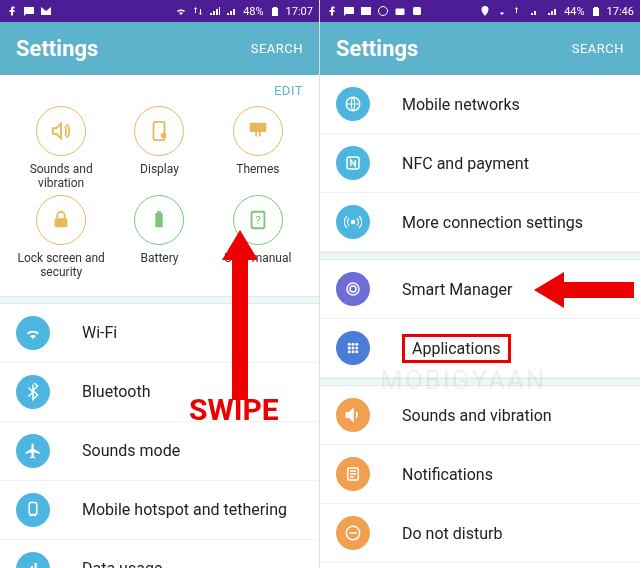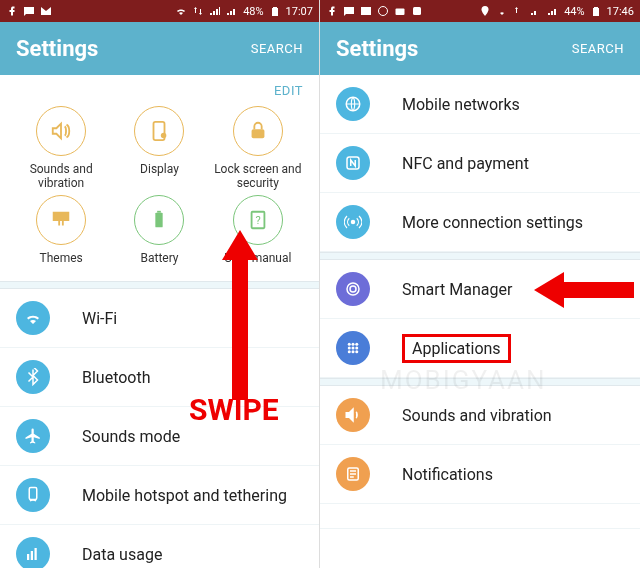--- a/index.html
+++ b/index.html
@@ -1,21 +1,21 @@
 <!DOCTYPE html>
 <html><head>
 <meta charset="utf-8">
 <style>
 * { margin: 0; padding: 0; box-sizing: border-box; }
 body { font-family: -apple-system, Roboto, Arial, sans-serif; background: #fff; width: 641px; height: 568px; overflow: hidden; position: relative; }
 .container { display: flex; width: 641px; height: 568px; }
 .screen { width: 320px; background: #fff; display: flex; flex-direction: column; position: relative; }
 .screen:first-child { border-right: 1px solid #ddd; }
 
-.status-bar { height: 22px; background: #7f1d1d; display: flex; align-items: center; justify-content: space-between; padding: 0 6px; color: #fff; font-size: 11px; }
+.status-bar { height: 22px; background: #4c1d95; display: flex; align-items: center; justify-content: space-between; padding: 0 6px; color: #fff; font-size: 11px; }
 .status-left, .status-right { display: flex; gap: 5px; align-items: center; }
 .status-left svg, .status-right svg { width: 12px; height: 12px; fill: #fff; }
 
 .header { background: #5db2cc; color: #fff; padding: 14px 16px; display: flex; justify-content: space-between; align-items: center; }
 .header-title { font-size: 22px; font-weight: 700; }
 .header-search { font-size: 13px; letter-spacing: 0.5px; }
 
 .edit-row { text-align: right; padding: 8px 16px 4px; color: #5db2cc; font-size: 13px; letter-spacing: 0.5px; }
 
 .quick-grid { display: grid; grid-template-columns: repeat(3, 1fr); gap: 4px 8px; padding: 4px 16px 16px; }
@@ -109,33 +109,33 @@
             <svg viewBox="0 0 24 24" width="22" height="22">
               <rect x="6" y="2" width="12" height="20" rx="2" fill="none" stroke="#e8b85a" stroke-width="2"></rect>
               <circle cx="17" cy="17" r="3"></circle>
             </svg>
           </div>
       <div class="quick-label">Display</div>
     </div>
     <div class="quick-item">
       <div class="quick-circle yellow">
             <svg viewBox="0 0 24 24" width="22" height="22">
+              <path d="M4 4h16v8H4z M10 12v6 M14 12v6" stroke="#e8b85a" stroke-width="2" fill="#e8b85a"></path>
+            </svg>
+          </div>
+      <div class="quick-label">Themes</div>
+    </div>
+    <div class="quick-item">
+      <div class="quick-circle yellow">
+            <svg viewBox="0 0 24 24" width="22" height="22">
               <rect x="5" y="10" width="14" height="10" rx="2"></rect>
               <path d="M8 10V7a4 4 0 018 0v3" fill="none" stroke="#e8b85a" stroke-width="2"></path>
             </svg>
           </div>
       <div class="quick-label">Lock screen and security</div>
-    </div>
-    <div class="quick-item">
-      <div class="quick-circle yellow">
-            <svg viewBox="0 0 24 24" width="22" height="22">
-              <path d="M4 4h16v8H4z M10 12v6 M14 12v6" stroke="#e8b85a" stroke-width="2" fill="#e8b85a"></path>
-            </svg>
-          </div>
-      <div class="quick-label">Themes</div>
     </div>
     <div class="quick-item">
       <div class="quick-circle green">
             <svg viewBox="0 0 24 24" width="22" height="22">
               <rect x="8" y="4" width="8" height="16" rx="1"></rect>
               <rect x="10" y="2" width="4" height="2"></rect>
             </svg>
           </div>
       <div class="quick-label">Battery</div>
     </div>
@@ -321,20 +321,29 @@
     <div class="list-item">
       <div class="list-icon ic-orange">
             <svg viewBox="0 0 24 24">
               <rect x="5" y="4" width="14" height="16" rx="2" fill="none" stroke="#fff" stroke-width="2"></rect>
               <path d="M8 8h8 M8 12h8 M8 16h5" stroke="#fff" stroke-width="2"></path>
             </svg>
           </div>
       <span class="list-label">Notifications</span>
     </div>
     <div class="list-item">
+      <div class="list-icon ic-orange">
+            <svg viewBox="0 0 24 24">
+              <circle cx="12" cy="12" r="9" fill="none" stroke="#fff" stroke-width="2"></circle>
+              <path d="M7 12h10" stroke="#fff" stroke-width="2"></path>
+            </svg>
+          </div>
+      <span class="list-label">Do not disturb</span>
+    </div>
+    <div class="list-item">
       
       
     </div>
 
   </div>
 </div>
 
 </div>
 
 <div class="arrow-up">

